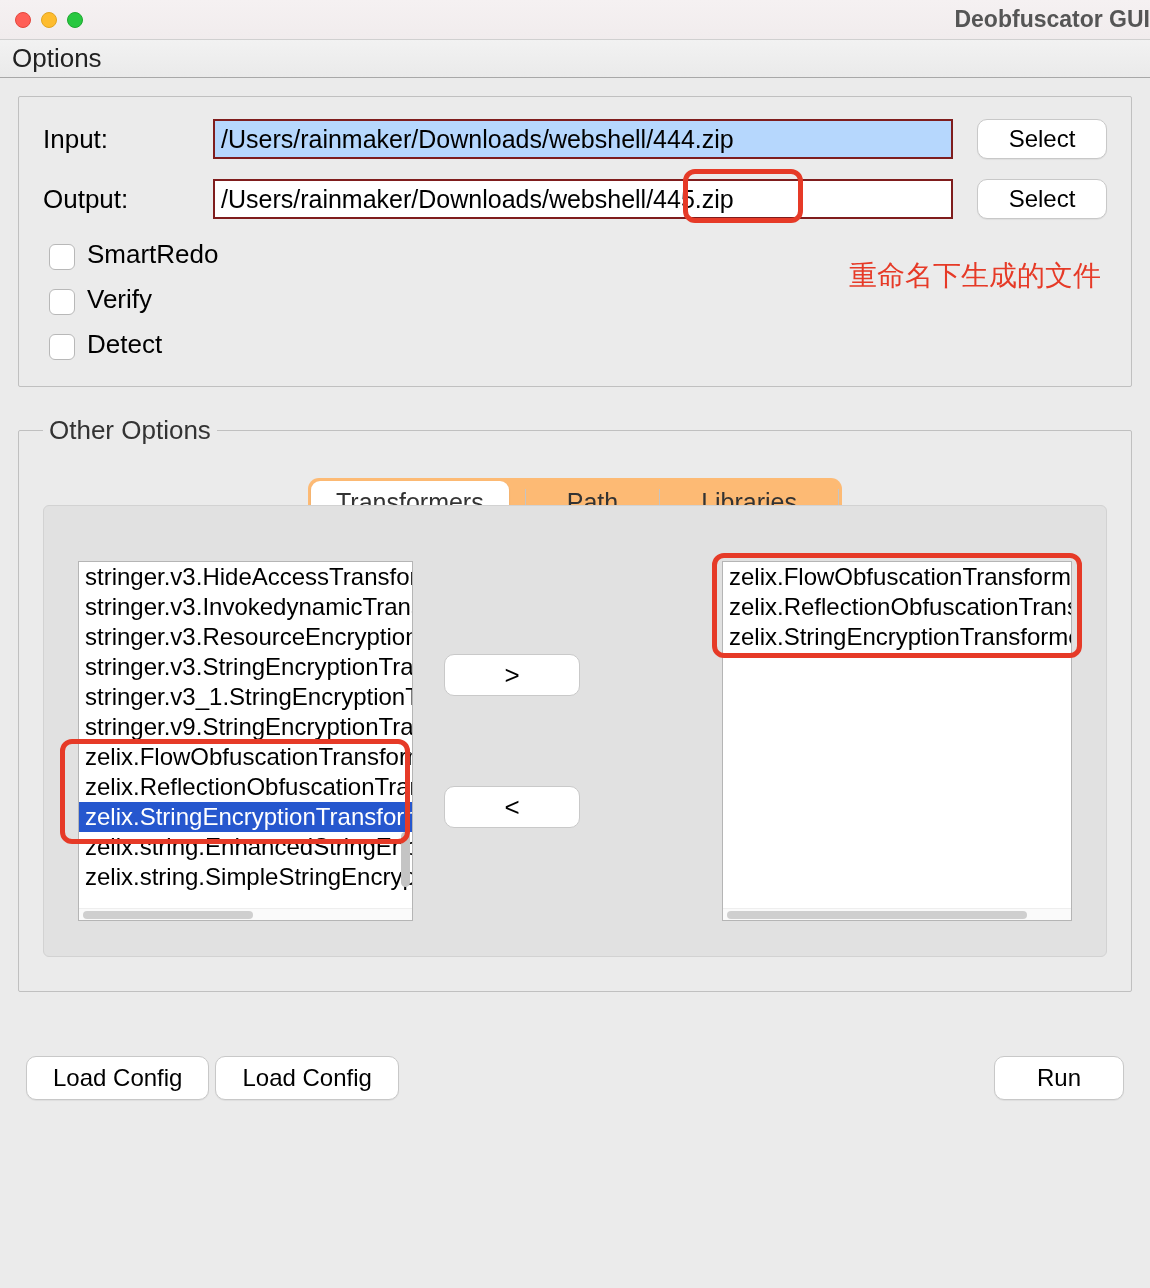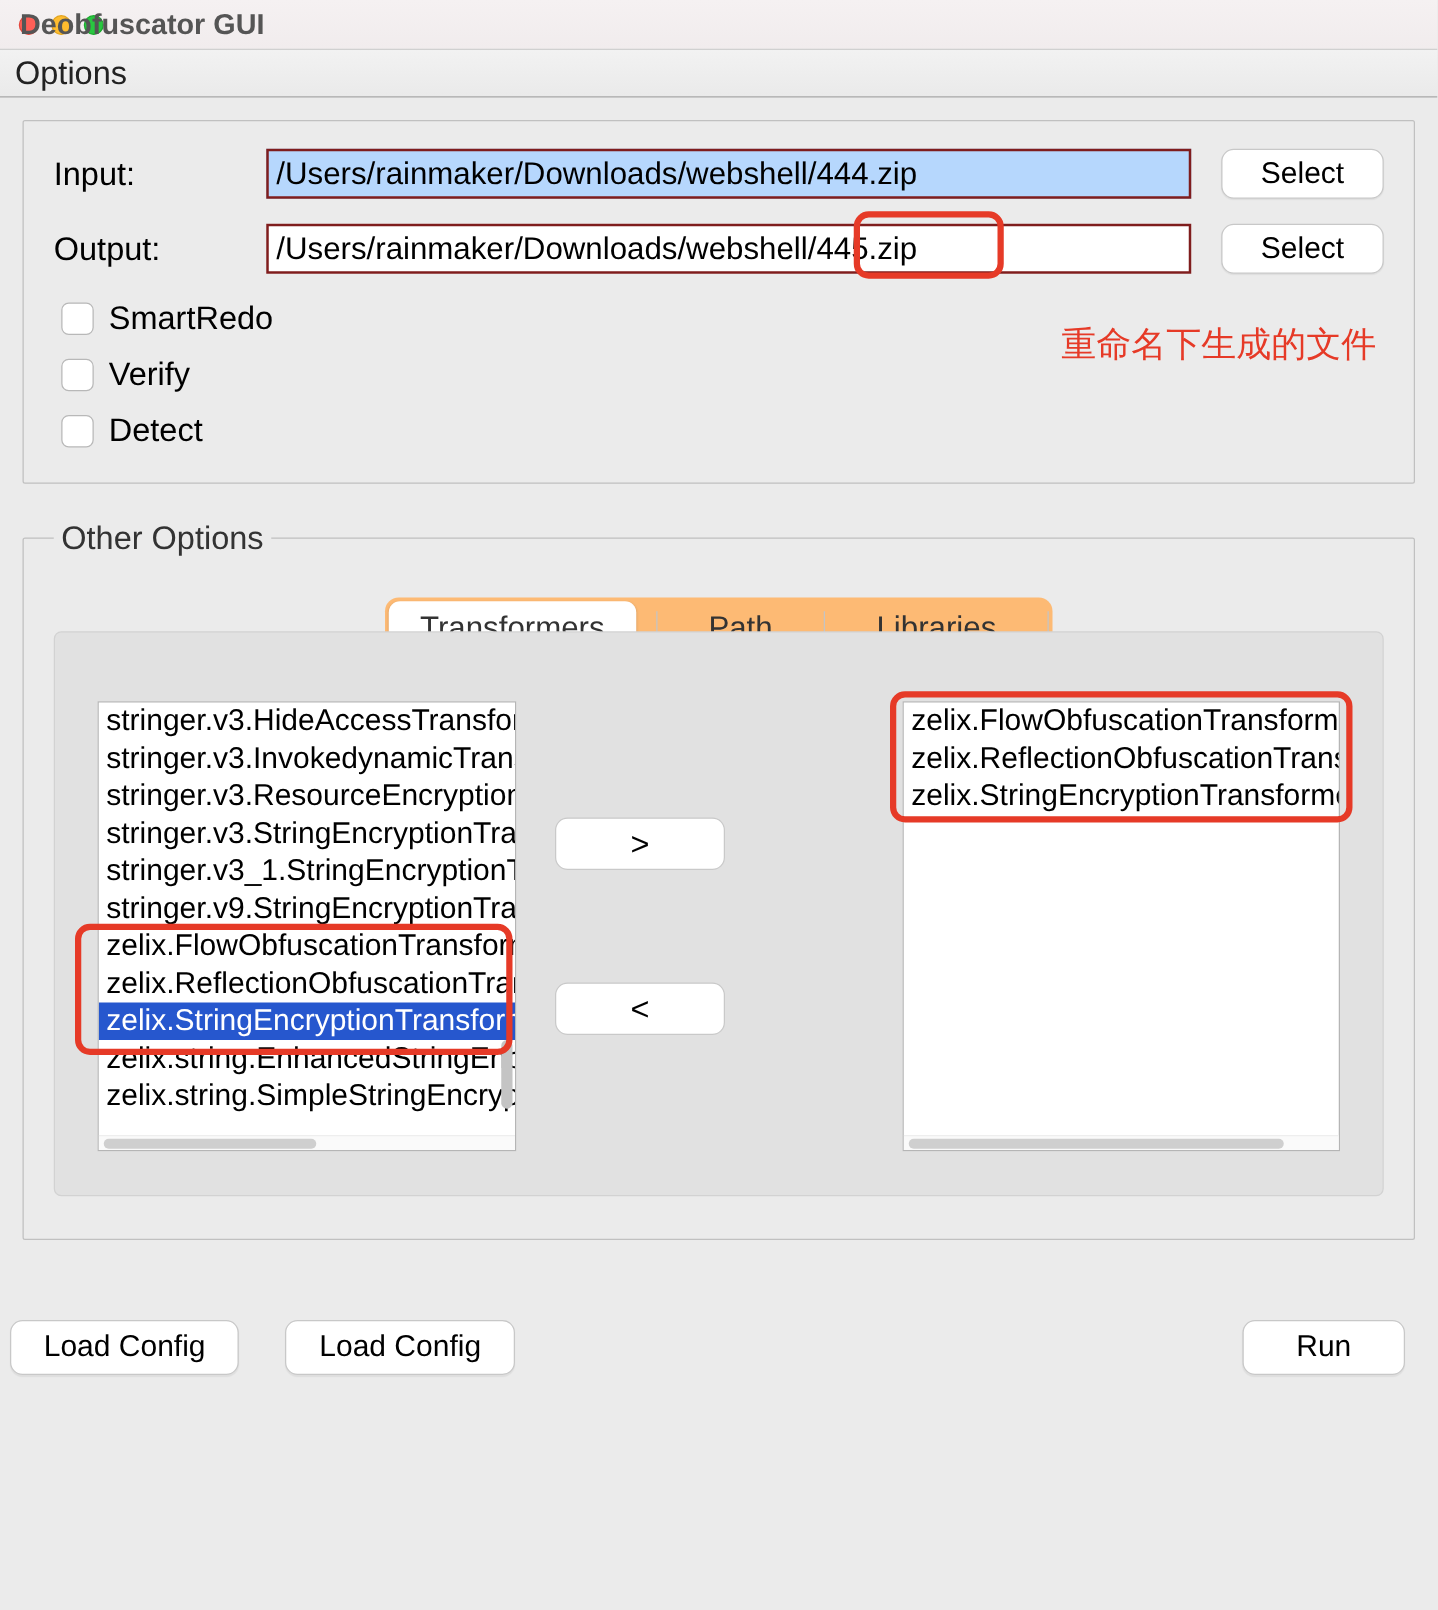--- a/index.html
+++ b/index.html
@@ -25,25 +25,24 @@
       padding-left: 15px;
     }
     .light {
       width: 16px; height: 16px; border-radius: 50%;
     }
     .light.red { background: #ff5f57; border: 1px solid #e4463c; }
     .light.yellow { background: #febc2e; border: 1px solid #e2a420; }
     .light.green { background: #28c840; border: 1px solid #1ea82f; }
     .titlebar-title {
       position: absolute; left: 0; right: 0;
-      text-align: left;
+      text-align: right;
       font-weight: bold;
       font-size: 23px;
       color: #555;
-      padding-left: 16px;
     }
     .menubar {
       height: 38px;
       background: linear-gradient(#f2f2f2, #eaeaea);
       border-bottom: 1px solid #a8a8a8;
       display: flex;
       align-items: center;
       padding-left: 12px;
     }
     .menu-item {
@@ -95,21 +94,21 @@
       padding: 0 26px;
       background: #fff;
       border: 1px solid #c8c8c8;
       border-radius: 10px;
       font-size: 24px;
       box-shadow: 0 1px 1px rgba(0,0,0,0.06);
       cursor: pointer;
     }
     .checkbox-row {
       display: flex;
-      align-items: center;
+      align-items: flex-end;
       margin: 14px 0 14px 6px;
       gap: 12px;
     }
     .checkbox {
       width: 26px; height: 26px;
       border: 1px solid #b8b8b8;
       border-radius: 6px;
       background: #fff;
     }
     .checkbox-label { font-size: 26px; }
@@ -221,22 +220,22 @@
       width: 136px;
       height: 42px;
       background: #fff;
       border: 1px solid #c9c9c9;
       border-radius: 10px;
       font-size: 26px;
       cursor: pointer;
     }
     .footer {
       display: flex;
-      padding: 26px 26px 0 8px;
-      gap: 37px;
+      padding: 26px 26px 0 26px;
+      gap: 6px;
     }
     .footer .spacer { flex: 1; }
     .footer .btn { min-width: 170px; height: 44px; }
   </style>
 </head>
 <body>
 
 <div class="titlebar">
   <div class="traffic-lights">
     <div class="light red"></div>

